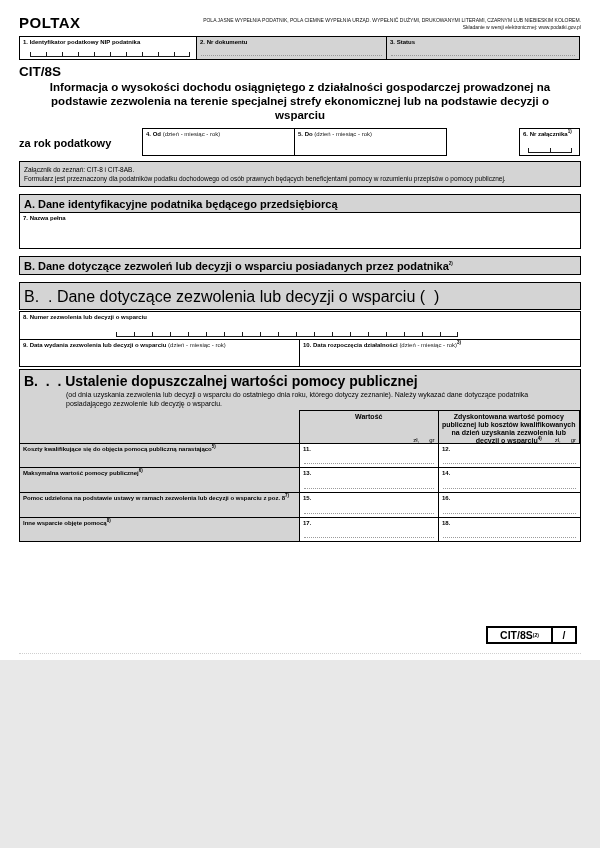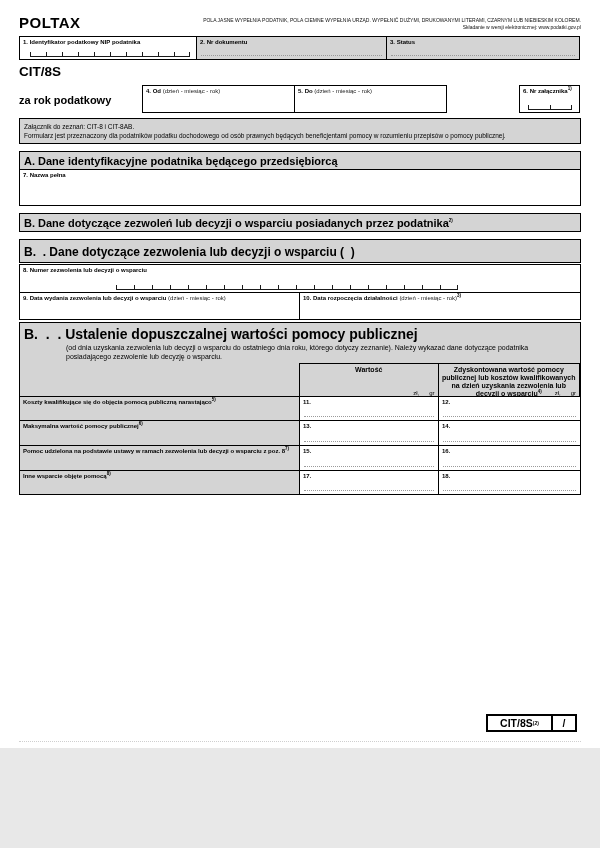--- a/index.html
+++ b/index.html
@@ -1,18 +1,18 @@
 <!DOCTYPE html>
 <html><head>
 <meta charset="utf-8">
 <style>
   * { margin:0; padding:0; box-sizing:border-box; }
   html,body { background:#e8e8e8; }
   body { font-family:"Liberation Sans", sans-serif; color:#000; }
-  .sheet { position:relative; width:600px; height:748px; background:#fff; margin:0 auto; overflow:hidden; }
+  .sheet { position:relative; width:600px; height:660px; background:#fff; margin:0 auto; overflow:hidden; }
   .content { position:absolute; left:19px; top:14px; width:562px; }
 
   
   .top-row { display:flex; justify-content:space-between; align-items:flex-end; margin-bottom:5px; }
   .brand { font-size:15px; font-weight:600; letter-spacing:.5px; }
   .instructions { text-align:right; font-size:5px; line-height:7px; color:#111; }
 
   
   .row { display:flex; }
   .box { border:1px solid #000; background:#fff; position:relative; }
@@ -40,21 +40,21 @@
   .year-label { width:123px; font-size:11px; font-weight:bold; padding:9px 5px 0 0; }
   .year-row .box { height:28px; }
   .b-from { width:153px; }
   .b-to { width:153px; }
   .year-gap { width:72px; }
   .b-att { width:61px; margin-left:0 !important; }
 
   .note { margin-top:5px; border:1px solid #000; background:#d4d4d4; font-size:6.5px; line-height:9px; padding:3px 4px; }
 
   .sec-header { margin-top:7px; border:1px solid #000; background:#d4d4d4; font-weight:bold; font-size:11px; padding:3px 4px 2px 4px; }
-  .sec-header.light { font-weight:bold; font-size:12px; padding:5px 4px 3px 4px; }
+  .sec-header.light { font-weight:normal; font-size:16px; padding:5px 4px 3px 4px; }
   .field7 { margin-top:-1px; height:37px; width:100%; }
   .field8 { margin-top:1px; height:29px; width:100%; }
   .r910 { margin-top:-1px; }
   .r910 .box { height:28px; }
   .b-9 { width:281px; }
   .b-10 { width:282px; }
 
   
   .secB2 { margin-top:2px; border:1px solid #000; border-bottom:none; background:#d4d4d4; padding-top:2px; }
   .secB2-title { font-weight:bold; font-size:14px; padding:1px 4px 0 4px; }
@@ -106,20 +106,21 @@
       </div>
       <div class="box gray b-doc dotted-fill">
         <div class="flabel">2. Nr dokumentu</div>
       </div>
       <div class="box gray b-status dotted-fill">
         <div class="flabel">3. Status</div>
       </div>
     </div>
 
     <div class="form-code">CIT/8S</div>
+    <div class="form-title">Informacja o wysokości dochodu osiągniętego z działalności gospodarczej prowadzonej na podstawie zezwolenia na terenie specjalnej strefy ekonomicznej lub na podstawie decyzji o wsparciu</div>
 
     <div class="year-row">
       <div class="year-label">za rok podatkowy</div>
       <div class="box b-from">
         <div class="flabel">
           <span>4. Od</span>
           <span class="hint">(dzień - miesiąc - rok)</span>
         </div>
       </div>
       <div class="box b-to">

